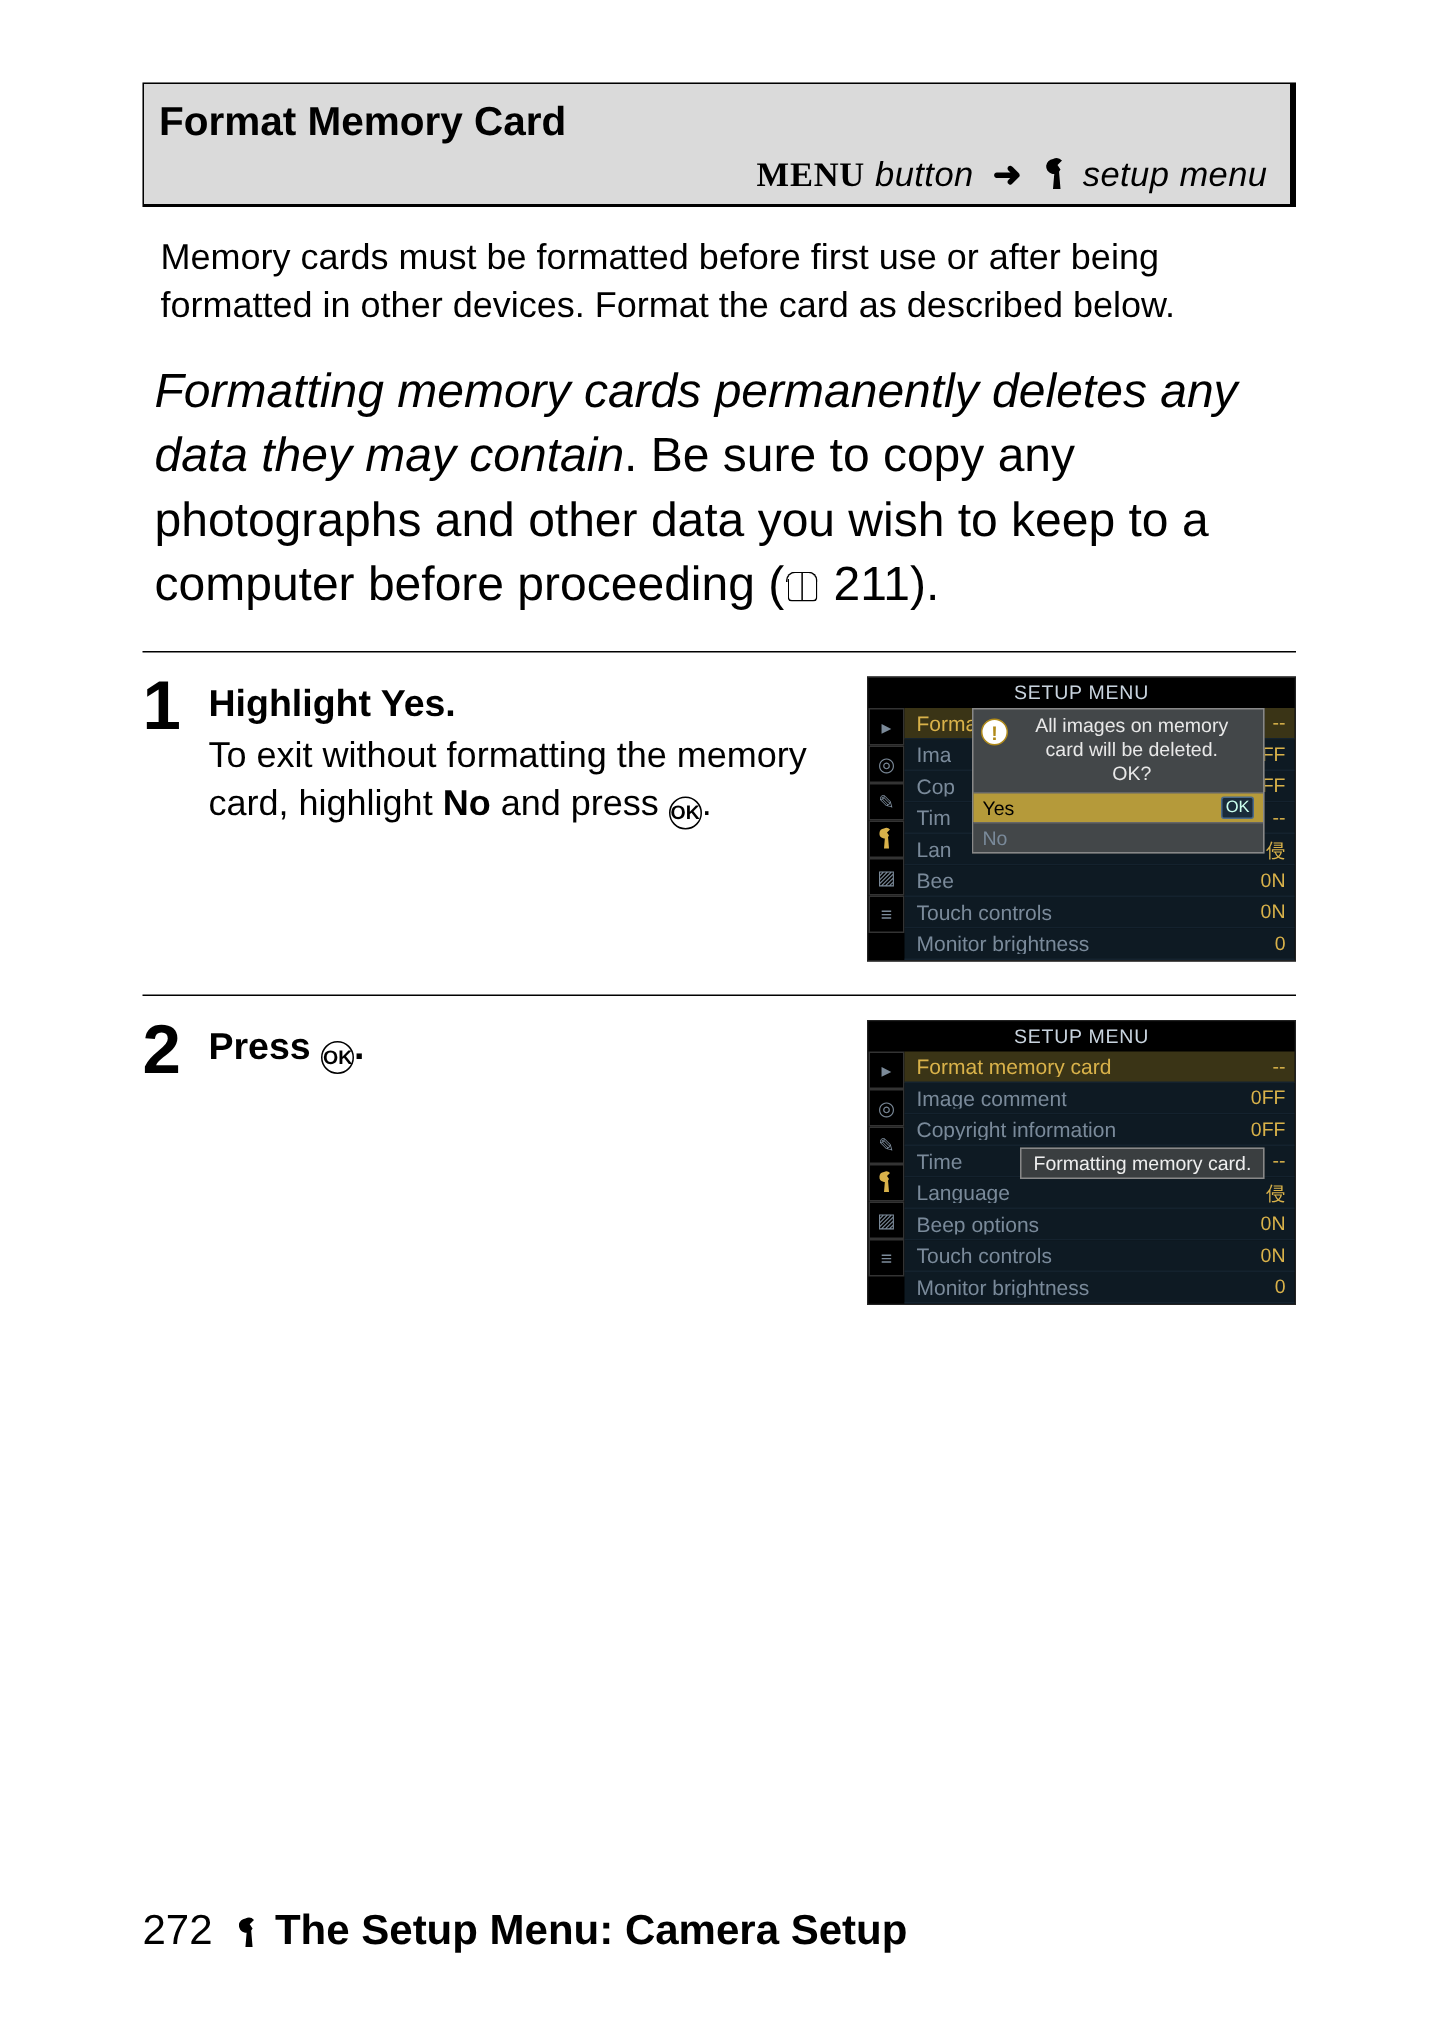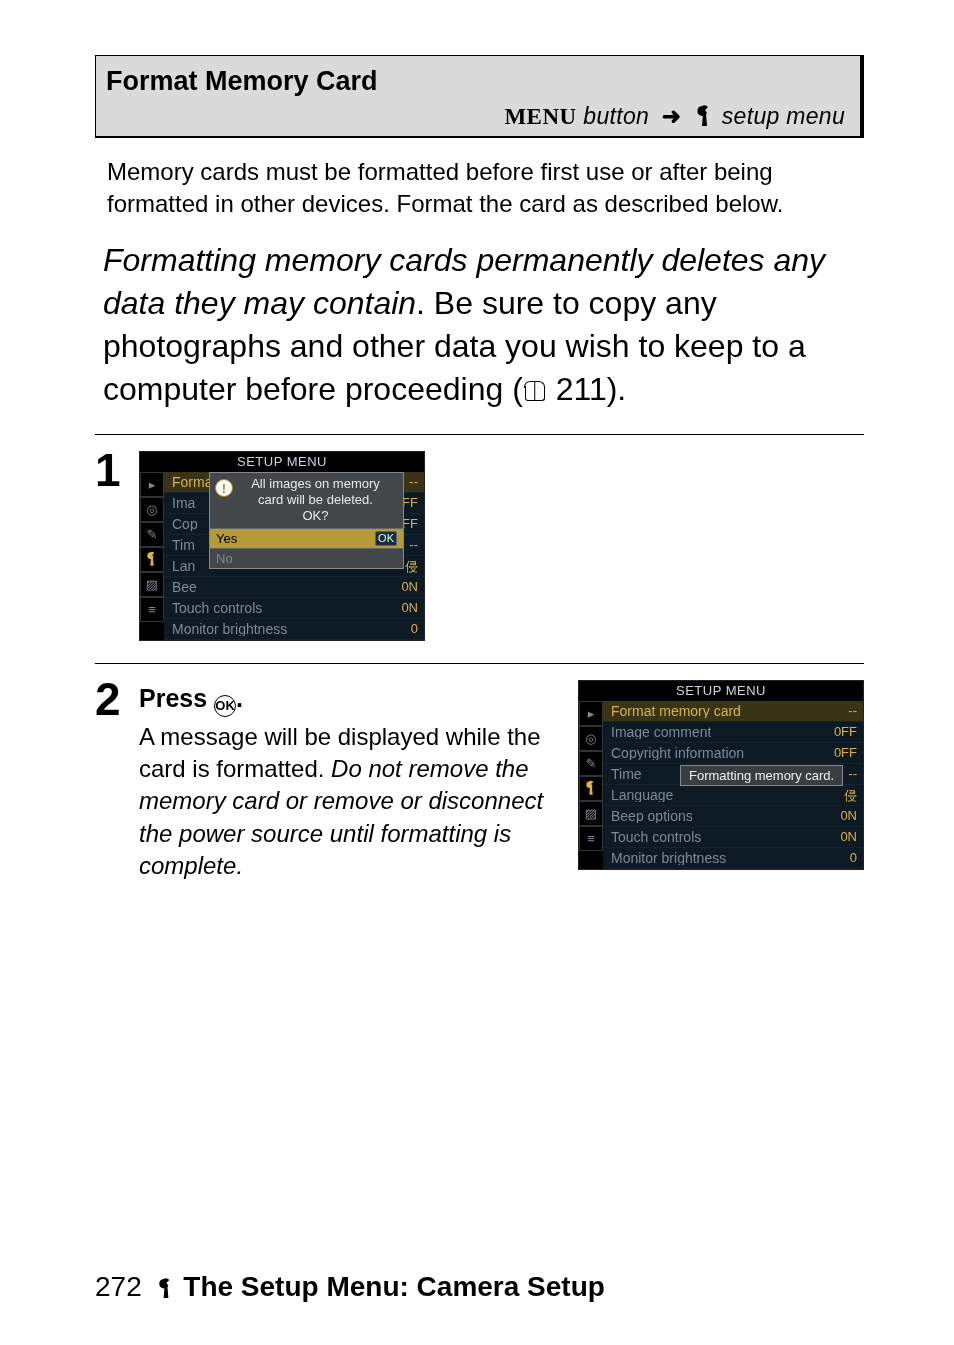--- a/index.html
+++ b/index.html
@@ -243,20 +243,28 @@
   <div>
     <p class="callout-body">
       <em>Formatting memory cards permanently deletes any data they may contain</em><span>.  Be sure to copy any photographs and other data you wish to keep to a computer before proceeding (</span><span class="book-icon"></span><span> 211).</span>
     </p>
   </div>
 
   <hr class="sep">
 
   <div class="step">
     <div class="num">1</div>
+    <div class="body">
+      <h3>
+        <span>Highlight </span><span>Yes</span><span>.</span>
+      </h3>
+      <p>
+        <span>To exit without formatting the memory card, highlight </span><strong>No</strong><span> and press </span><span class="ok-btn">OK</span><span>.</span>
+      </p>
+    </div>
 
     <div class="cam">
       <div class="cam-title">SETUP MENU</div>
       <div class="cam-body">
         <div class="cam-tabs">
           <div class="cam-tab">▸</div>
           <div class="cam-tab">◎</div>
           <div class="cam-tab">✎</div>
           <div class="cam-tab sel">
             <svg width="14" height="18" viewBox="0 0 21 26">
@@ -321,23 +329,20 @@
   </div>
 
   <hr class="sep">
 
   <div class="step">
     <div class="num">2</div>
     <div class="body">
       <h3>
         <span>Press </span><span class="ok-btn">OK</span><span>.</span>
       </h3>
-      <p>
-        <span>A message will be displayed while the card is formatted.  </span><em>Do not remove the memory card or remove or disconnect the power source until formatting is complete.</em>
-      </p>
     </div>
 
     <div class="cam">
       <div class="cam-title">SETUP MENU</div>
       <div class="cam-body">
         <div class="cam-tabs">
           <div class="cam-tab">▸</div>
           <div class="cam-tab">◎</div>
           <div class="cam-tab">✎</div>
           <div class="cam-tab sel">

